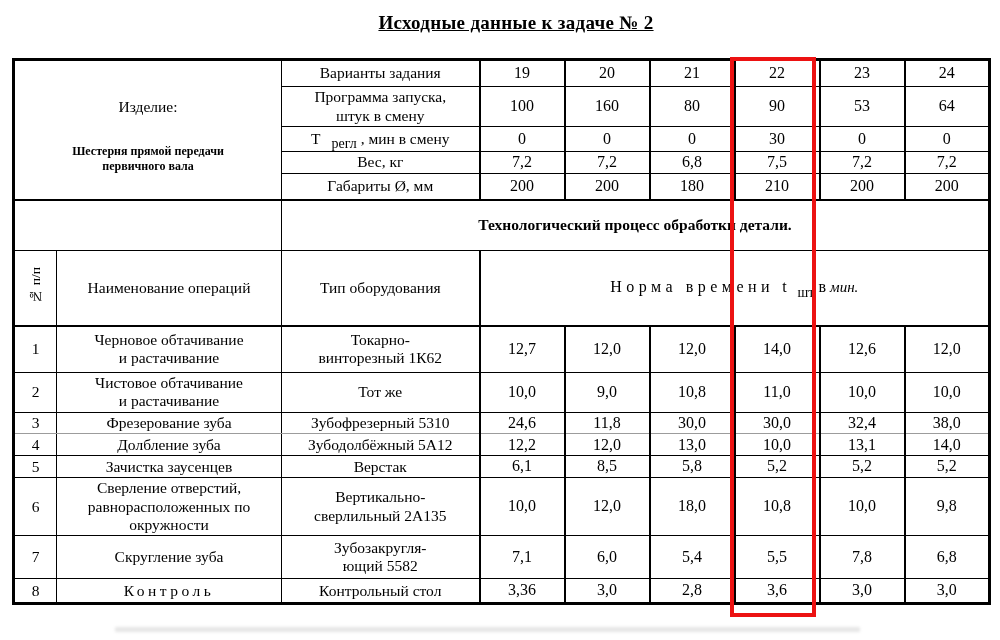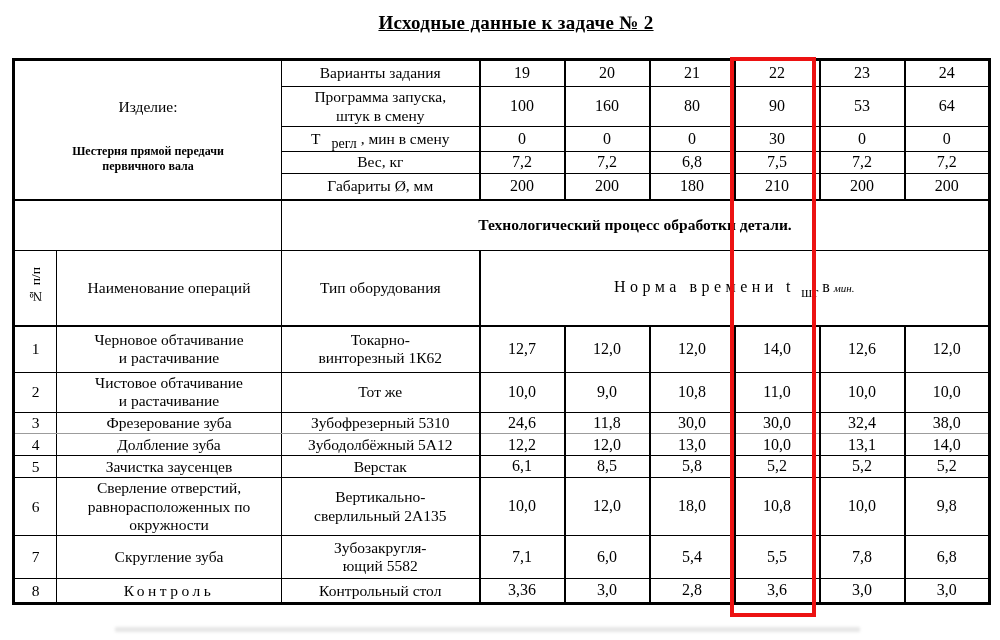--- a/index.html
+++ b/index.html
@@ -18,21 +18,21 @@
   .prod{vertical-align:top;}
   .prod .wrap{display:flex;flex-direction:column;padding-top:12px;gap:28px;}
   .prod .pname{font-weight:bold;font-size:12px;white-space:pre-line;line-height:1.25;}
   .rot span{display:inline-block;writing-mode:vertical-rl;transform:rotate(180deg);font-size:13.5px;}
   sub{font-size:14px;line-height:0;margin-left:11px;}
   .lsp{letter-spacing:4.5px;}
   .spaced{letter-spacing:3.5px;}
   .t tr.op3 td{border-bottom-color:#9c9c9c;}
   .techcell{font-weight:bold;font-size:16px;}
   .norma{font-size:16px;}
-  .norma i{font-size:11px;}
+  .norma i{font-size:15px;}
   #hl{position:absolute;left:730px;top:57px;width:86px;height:560px;
       border:4px solid #ec1212;pointer-events:none;box-sizing:border-box;}
   #artifact{position:absolute;left:115px;top:627px;width:745px;height:5px;
             background:#c9c9c9;opacity:.45;filter:blur(1.6px);}
 </style>
 </head>
 <body>
 
 <div id="page">
 

